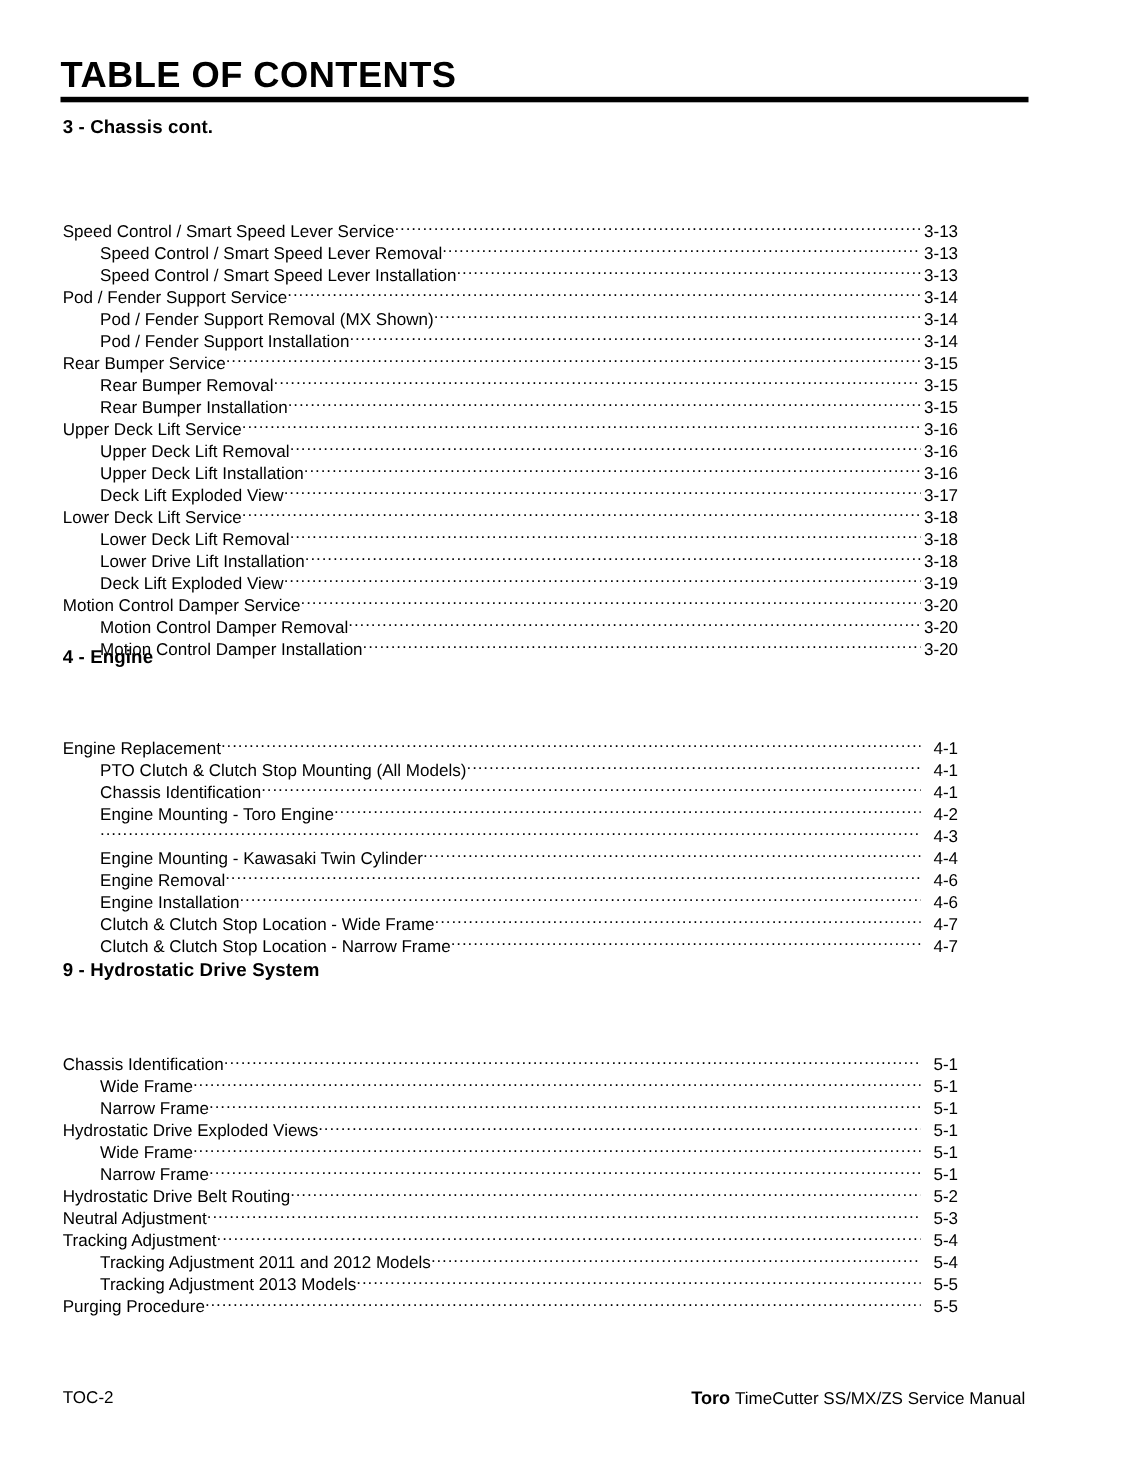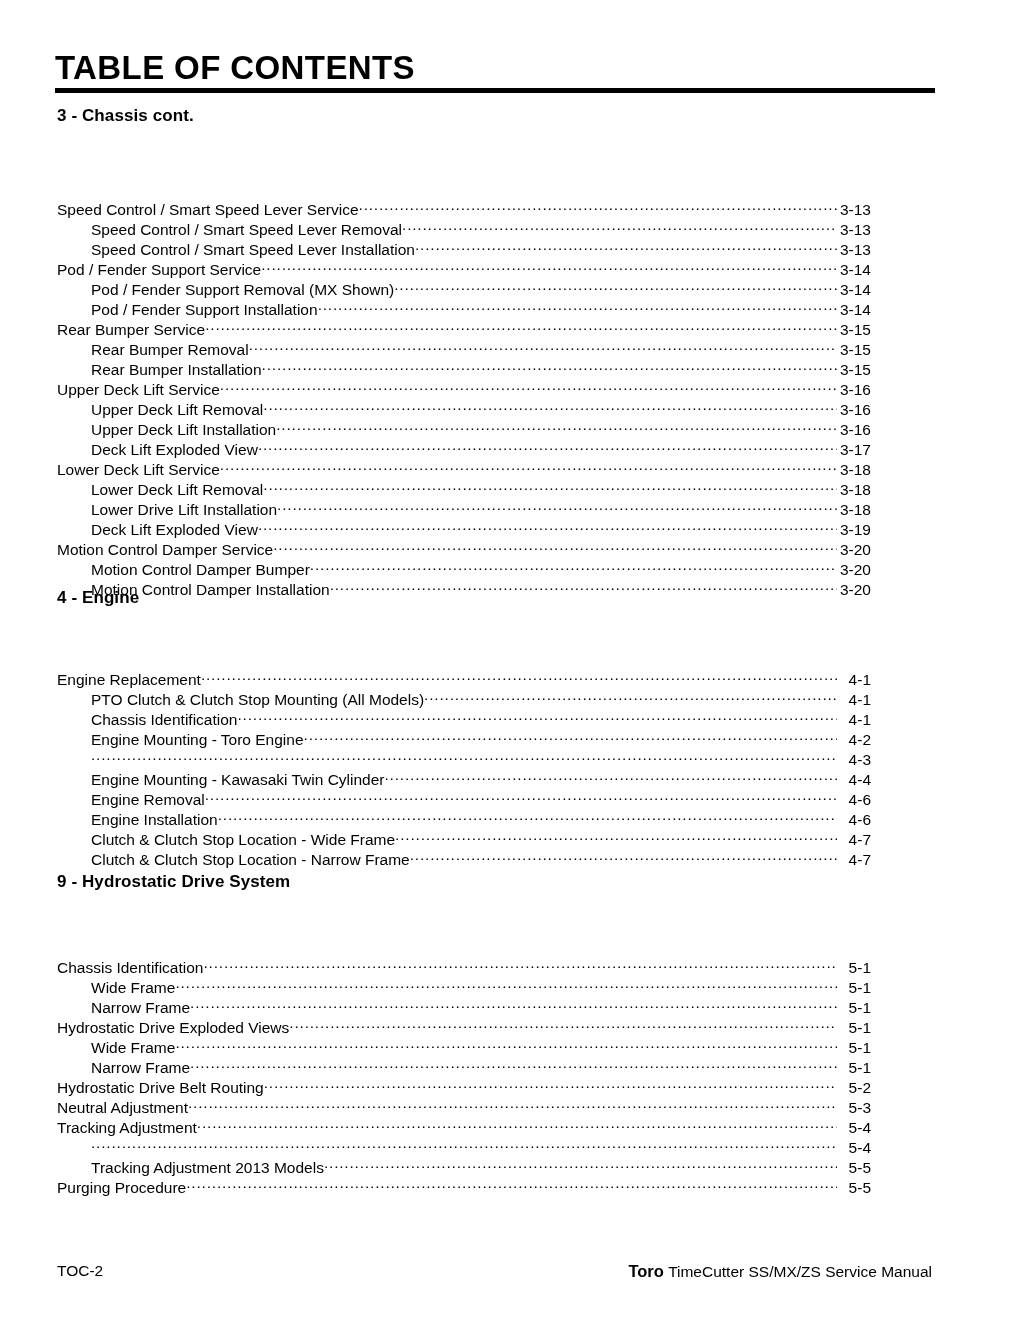--- a/index.html
+++ b/index.html
@@ -214,21 +214,21 @@
           <span class="toc-label">Deck Lift Exploded View</span>
           <span class="toc-dots"></span>
           <span class="toc-page">3-19</span>
         </div>
         <div class="toc-row">
           <span class="toc-label">Motion Control Damper Service</span>
           <span class="toc-dots"></span>
           <span class="toc-page">3-20</span>
         </div>
         <div class="toc-row lvl2">
-          <span class="toc-label">Motion Control Damper Bumper</span>
+          <span class="toc-label">Motion Control Damper Removal</span>
           <span class="toc-dots"></span>
           <span class="toc-page">3-20</span>
         </div>
         <div class="toc-row lvl2">
           <span class="toc-label">Motion Control Damper Installation</span>
           <span class="toc-dots"></span>
           <span class="toc-page">3-20</span>
         </div>
       </div>
       <div class="section-heading" style="top: 588px;">4 - Engine</div>
@@ -324,20 +324,21 @@
           <span class="toc-label">Neutral Adjustment</span>
           <span class="toc-dots"></span>
           <span class="toc-page">5-3</span>
         </div>
         <div class="toc-row">
           <span class="toc-label">Tracking Adjustment</span>
           <span class="toc-dots"></span>
           <span class="toc-page">5-4</span>
         </div>
         <div class="toc-row lvl2">
+          <span class="toc-label">Tracking Adjustment 2011 and 2012 Models</span>
           <span class="toc-dots"></span>
           <span class="toc-page">5-4</span>
         </div>
         <div class="toc-row lvl2">
           <span class="toc-label">Tracking Adjustment 2013 Models</span>
           <span class="toc-dots"></span>
           <span class="toc-page">5-5</span>
         </div>
         <div class="toc-row">
           <span class="toc-label">Purging Procedure</span>

